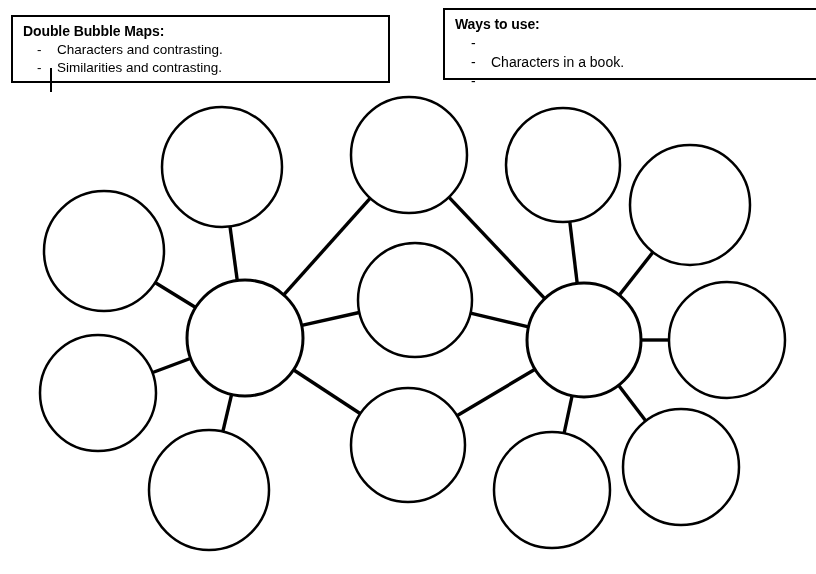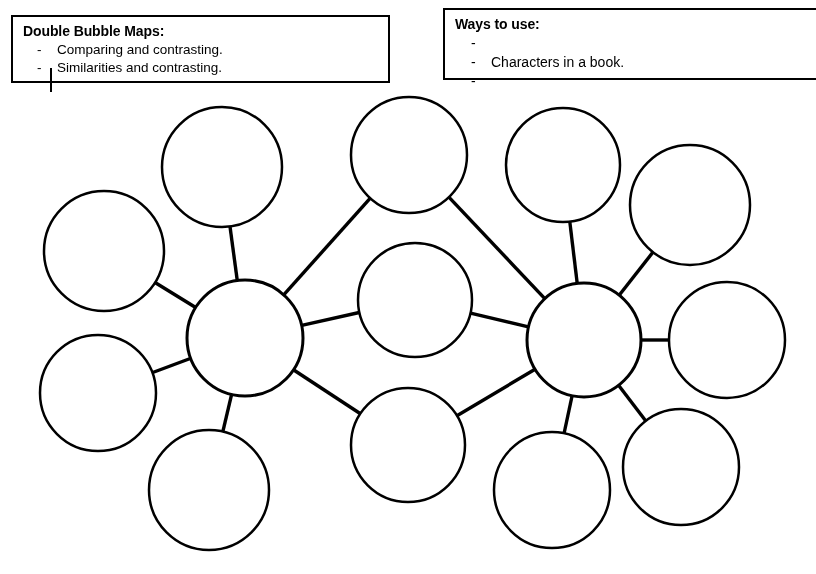--- a/index.html
+++ b/index.html
@@ -90,21 +90,21 @@
 </head>
 <body>
 
 <div id="page">
 
   <div class="infobox" id="box-left">
     <div class="box-title">Double Bubble Maps:</div>
     <div class="bullet-list">
       <div class="bullet-row">
         <span class="bullet-dash">-</span>
-        <span class="bullet-text">Comparing and contrasting.</span>
+        <span class="bullet-text">Characters and contrasting.</span>
       </div>
       <div class="bullet-row">
         <span class="bullet-dash">-</span>
         <span class="bullet-text">Similarities and contrasting.</span>
       </div>
     </div>
   </div>
 
   <div class="infobox" id="box-right">
     <div class="box-title">Ways to use:</div>

